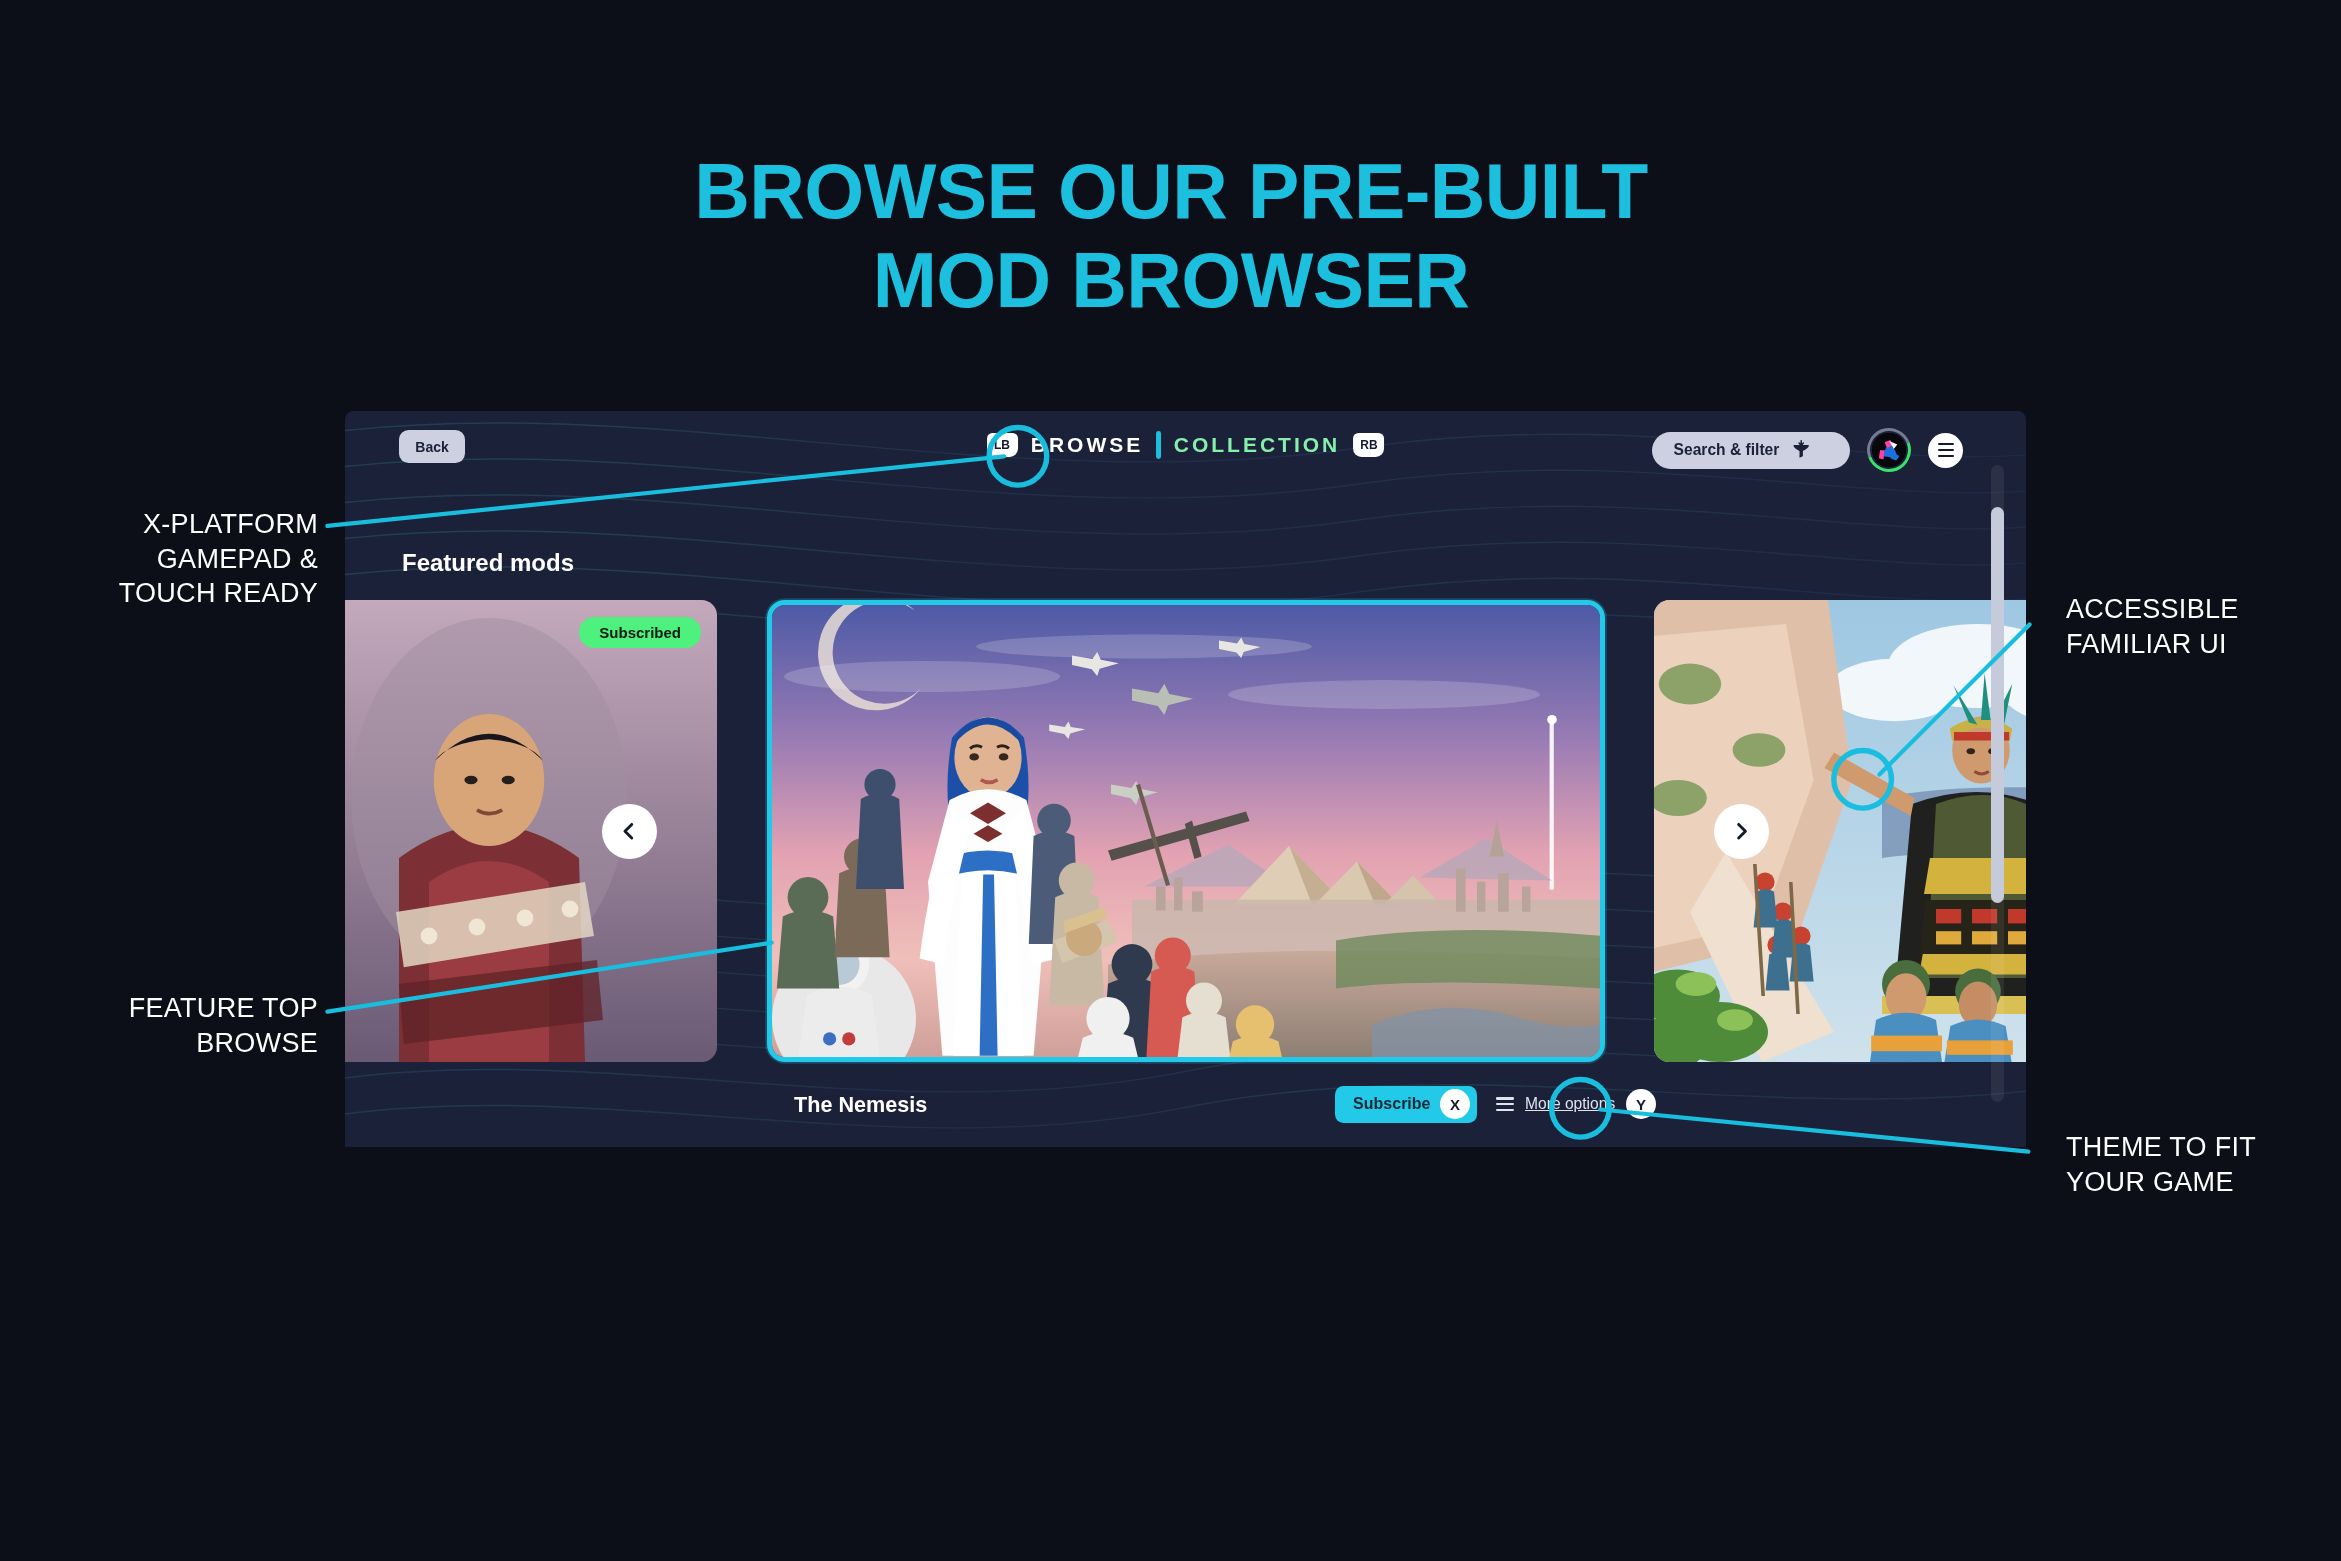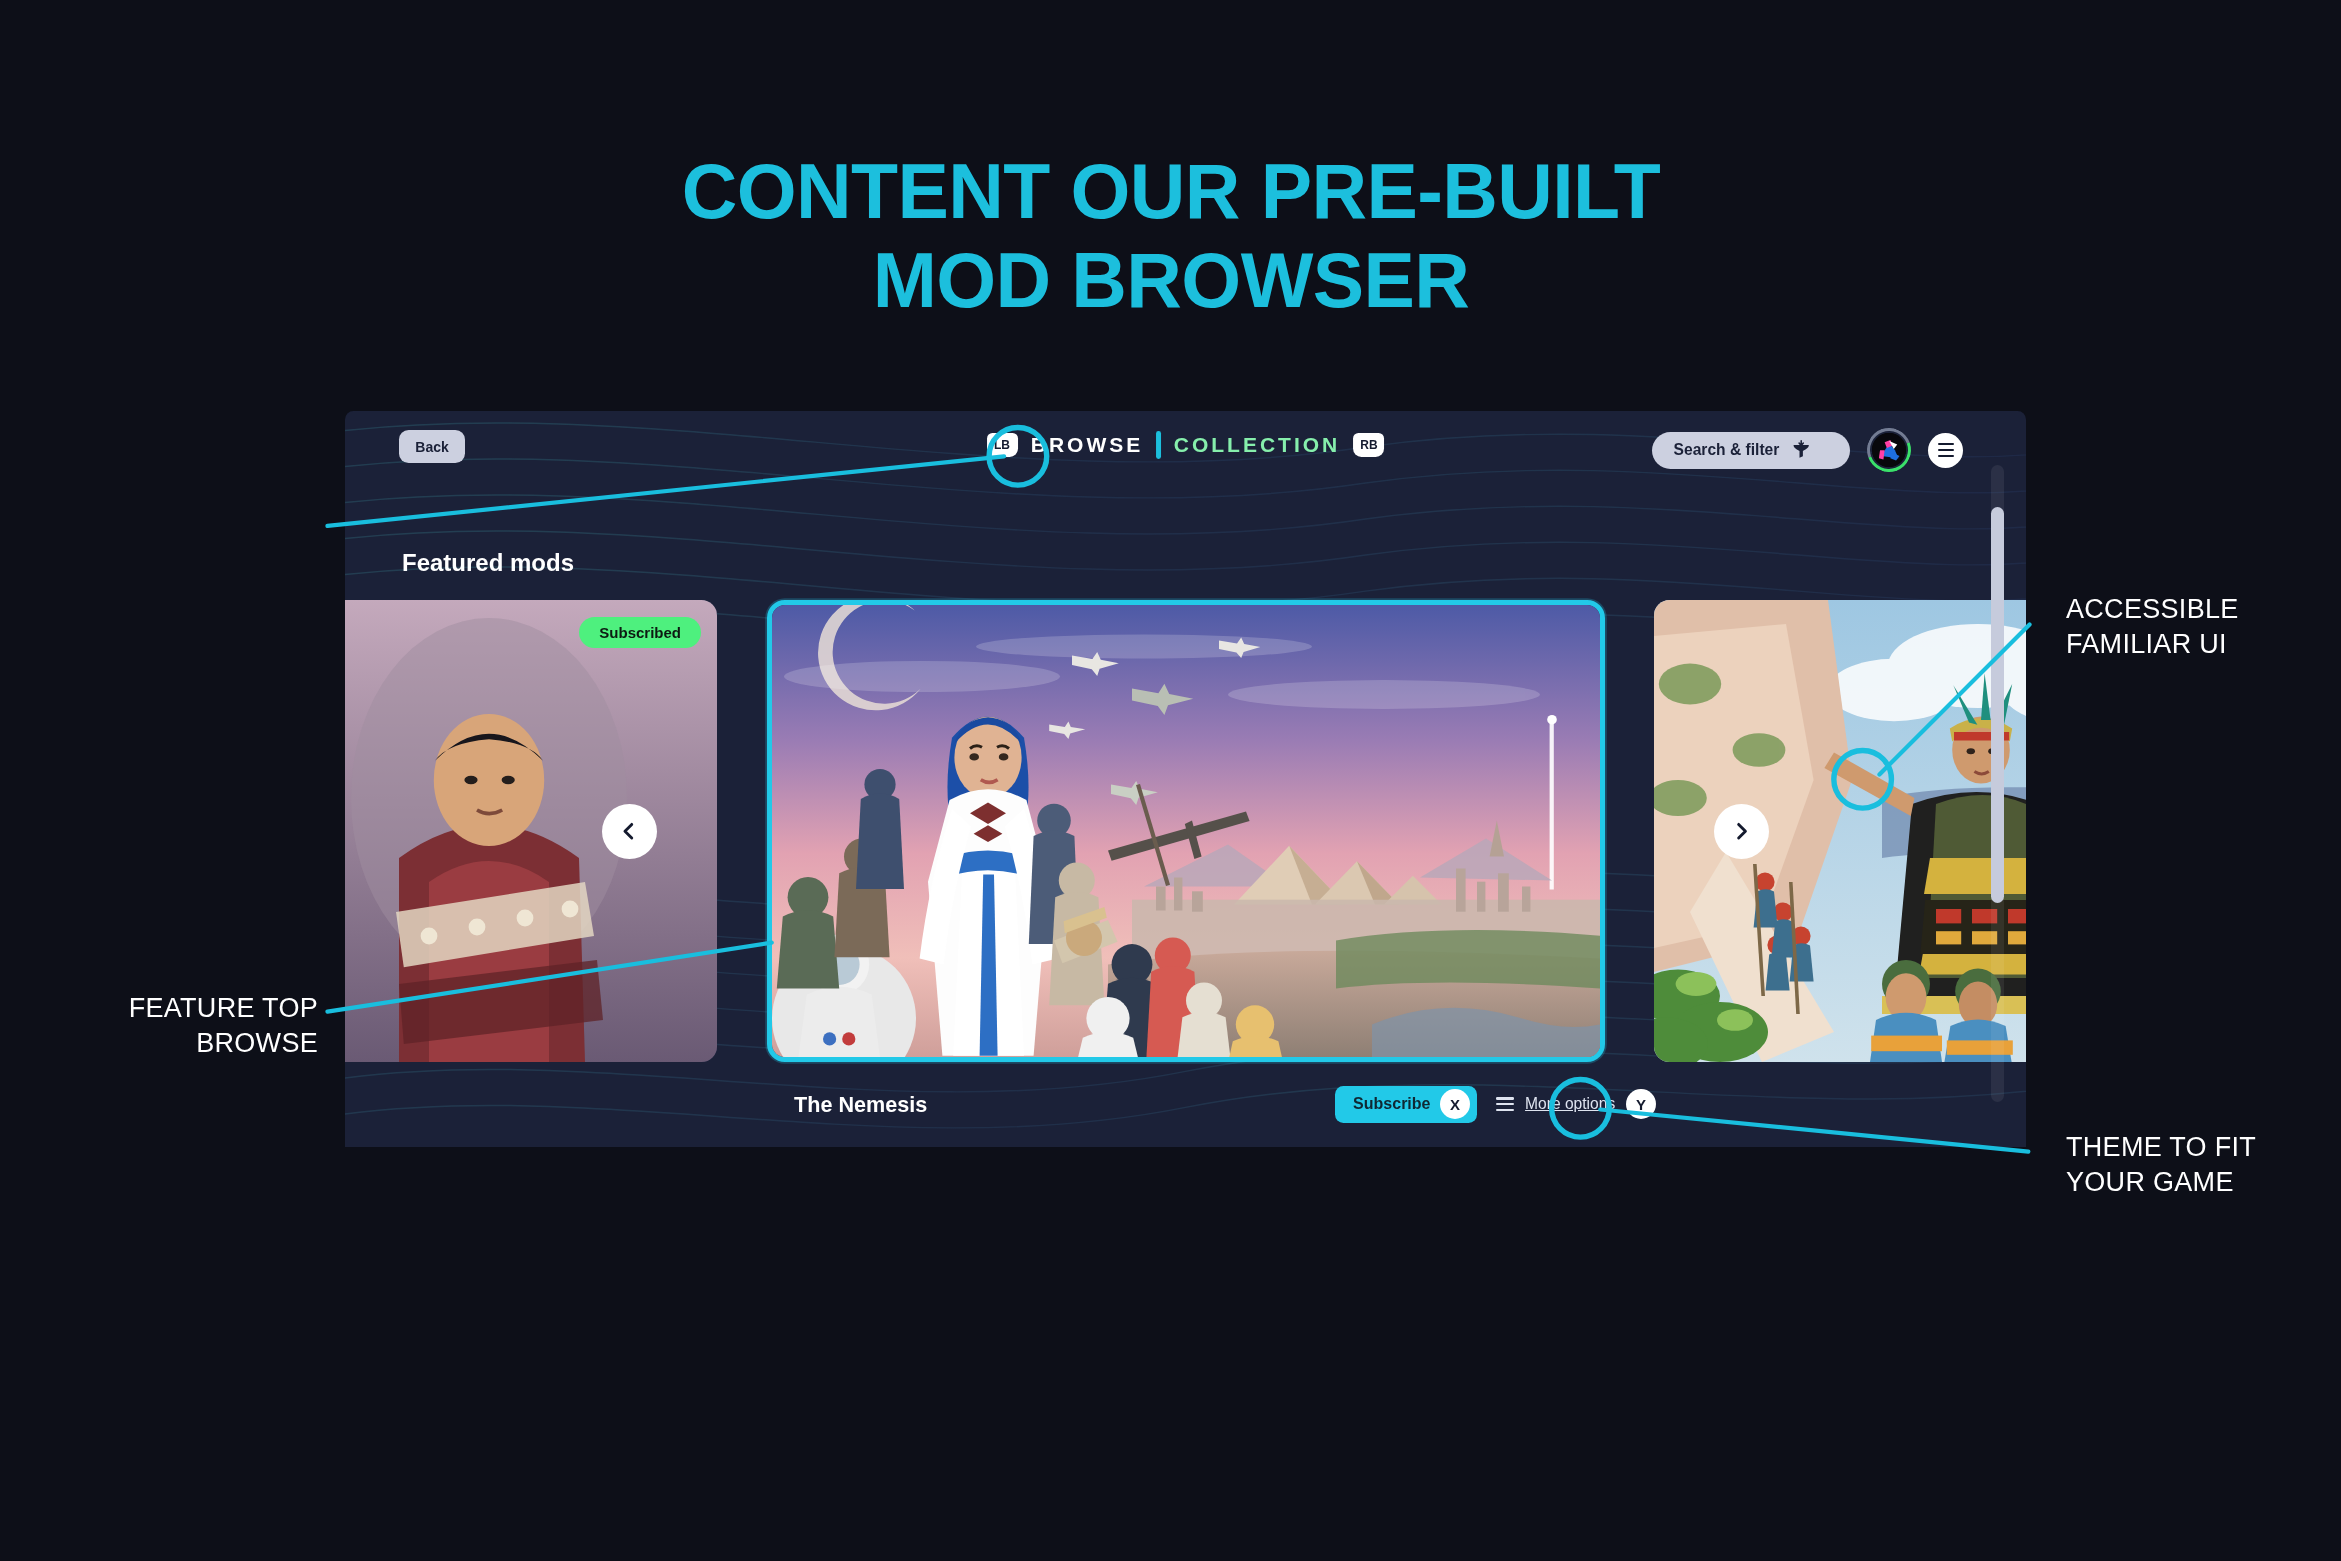--- a/index.html
+++ b/index.html
@@ -159,21 +159,21 @@
   .anno.right { text-align:left; }
   .anno.left  { text-align:right; }
   .anno-svg { position:absolute; left:0; top:0; width:2342px; height:1561px; pointer-events:none; }
 </style>
 </head>
 <body>
 
 <div class="page">
 
   <div class="headline">
-    <span>CONTENT OUR PRE-BUILT</span>
+    <span>BROWSE OUR PRE-BUILT</span>
     <span class="l2">MOD BROWSER</span>
   </div>
 
   <div class="app-window">
 
     <svg class="waves" viewBox="0 0 2800 1225" preserveAspectRatio="none">
       <defs>
         <linearGradient id="wg" x1="0" y1="0" x2="1" y2="1">
           <stop offset="0" stop-color="#2d5f6e"></stop>
             <stop offset="1" stop-color="#243055"></stop>
@@ -571,20 +571,25 @@
 
       <line x1="3378" y1="1918" x2="2665" y2="1848"></line>
     </g>
     <g stroke="#19bede" stroke-width="9" fill="none">
       <circle cx="1695" cy="760" r="48"></circle>
       <circle cx="3102" cy="1298" r="48"></circle>
       <circle cx="2632" cy="1846" r="48"></circle>
     </g>
   </svg>
 
+  <div class="anno left" style="left:36px;top:507px;width:282px;">
+    <div>X-PLATFORM</div>
+    <div>GAMEPAD &amp;</div>
+    <div>TOUCH READY</div>
+  </div>
 
   <div class="anno left" style="left:36px;top:991px;width:282px;">
     <div>FEATURE TOP</div>
     <div>BROWSE</div>
   </div>
 
   <div class="anno right" style="left:2066px;top:592px;width:264px;">
     <div>ACCESSIBLE</div>
     <div>FAMILIAR UI</div>
   </div>

